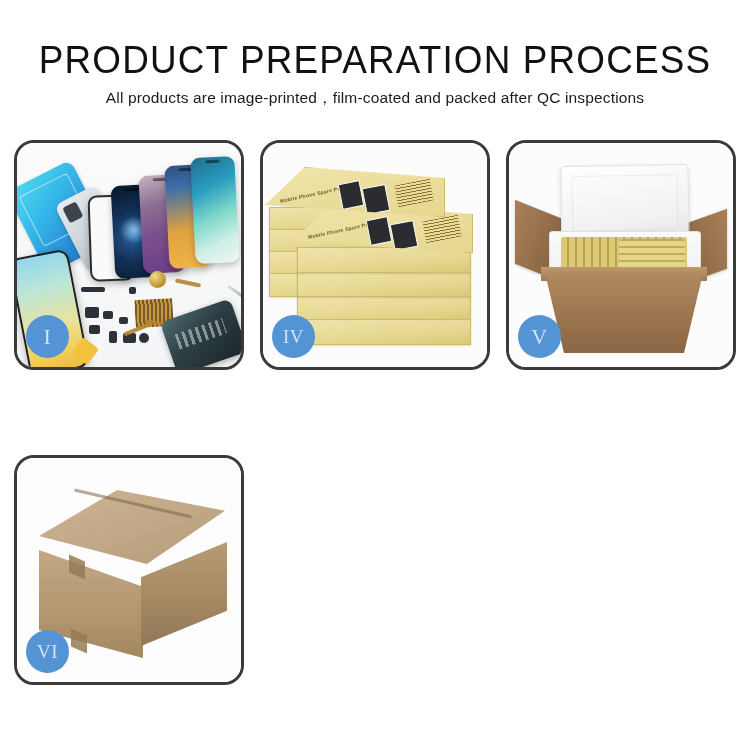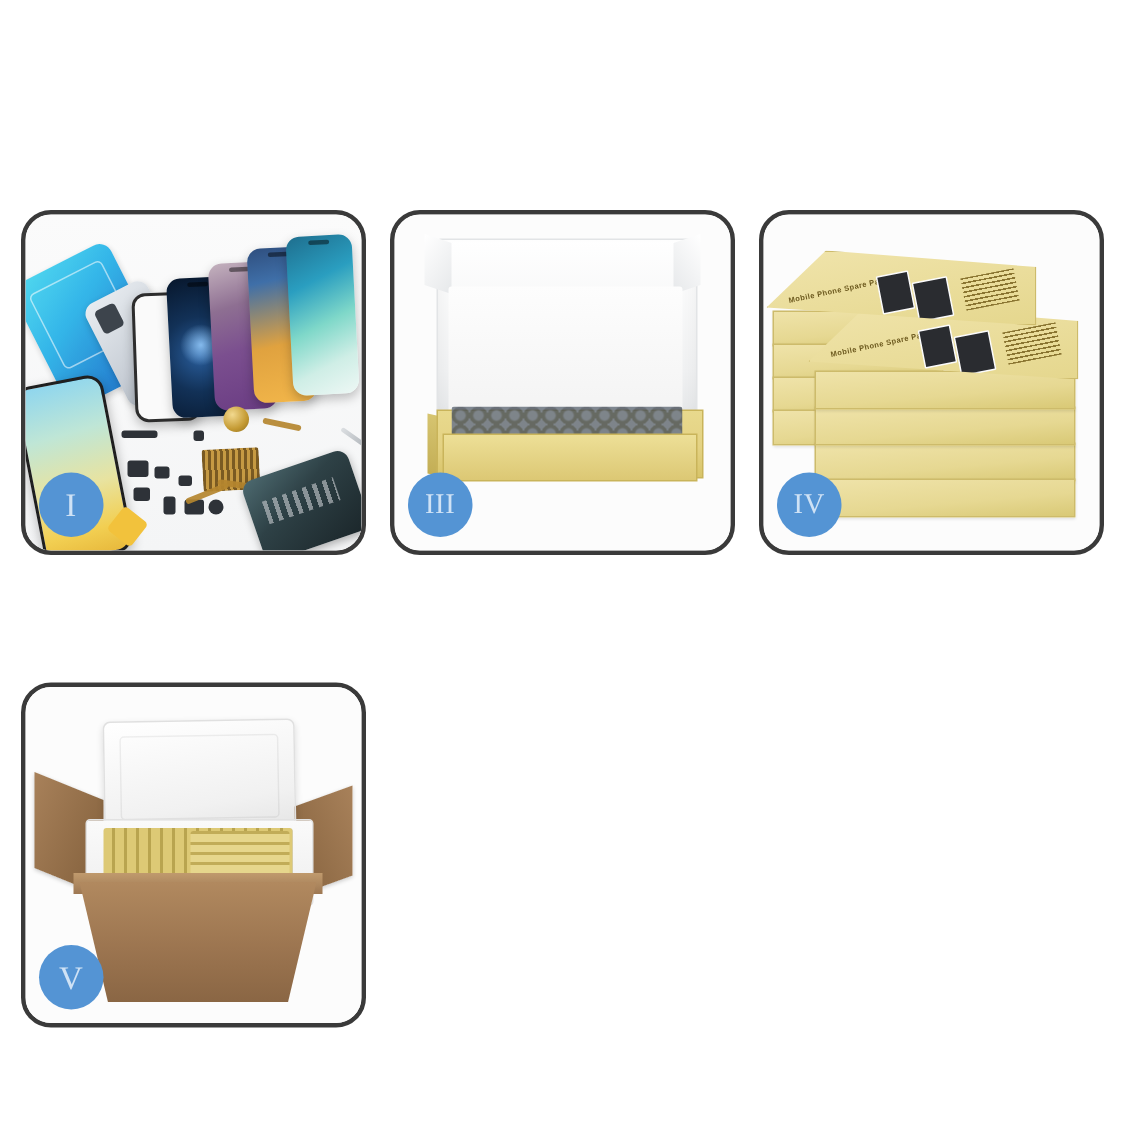--- a/index.html
+++ b/index.html
@@ -349,20 +349,24 @@
   .p6 .tape2{
     position:absolute;left:54px;top:174px;width:16px;height:18px;
     background:rgba(150,122,86,.85);transform:skewY(24deg);
   }
 </style>
 </head>
 <body>
 
 <div class="page">
 
+  <div class="header">
+    <div class="title">PRODUCT PREPARATION PROCESS</div>
+    <div class="subtitle">All products are image-printed，film-coated and packed after QC inspections</div>
+  </div>
 
   <div class="grid">
 
     <div class="card">
       <div class="photo p1">
         <div class="film"></div>
         <div class="backpanel"></div>
         <div class="ph glass"></div>
         <div class="ph a">
             <div class="notch"></div>
@@ -394,34 +398,20 @@
           <div class="flex" style="left:96px;top:12px;width:26px;transform:rotate(12deg);"></div>
           <div class="flex" style="left:66px;top:52px;width:24px;transform:rotate(8deg);"></div>
           <div class="bigback"></div>
           <div class="tweezer"></div>
         </div>
       </div>
       <div class="badge">I</div>
     </div>
 
 
-    <div class="card">
-      <div class="photo p3">
-        <div class="lid"></div>
-        <div class="lidflap-l"></div>
-        <div class="lidflap-r"></div>
-        <div class="foam"></div>
-        <div class="sideL"></div>
-        <div class="sideR"></div>
-        <div class="boxbody"></div>
-        <div class="wrap"></div>
-        <div class="boxfront"></div>
-      </div>
-      <div class="badge wide">III</div>
-    </div>
 
     <div class="card">
       <div class="photo p4">
         <div class="stack">
 
           <div class="bx" style="left:6px;top:64px;width:112px;height:22px;"></div>
           <div class="bx" style="left:6px;top:86px;width:112px;height:22px;"></div>
           <div class="bx" style="left:6px;top:108px;width:112px;height:22px;"></div>
           <div class="bx" style="left:6px;top:130px;width:112px;height:22px;"></div>
           <div class="bx" style="left:34px;top:152px;width:172px;height:24px;"></div>
@@ -456,15 +446,26 @@
         <div class="foamlid"></div>
         <div class="foambox"></div>
         <div class="trays"></div>
         <div class="trays2"></div>
         <div class="cartonrim"></div>
         <div class="carton"></div>
       </div>
       <div class="badge">V</div>
     </div>
 
+    <div class="card">
+      <div class="photo p6">
+        <div class="top"></div>
+        <div class="seam"></div>
+        <div class="left"></div>
+        <div class="right"></div>
+        <div class="tape1"></div>
+        <div class="tape2"></div>
+      </div>
+      <div class="badge wide">VI</div>
+    </div>
 
   </div>
 </div>
 
 </body></html>

